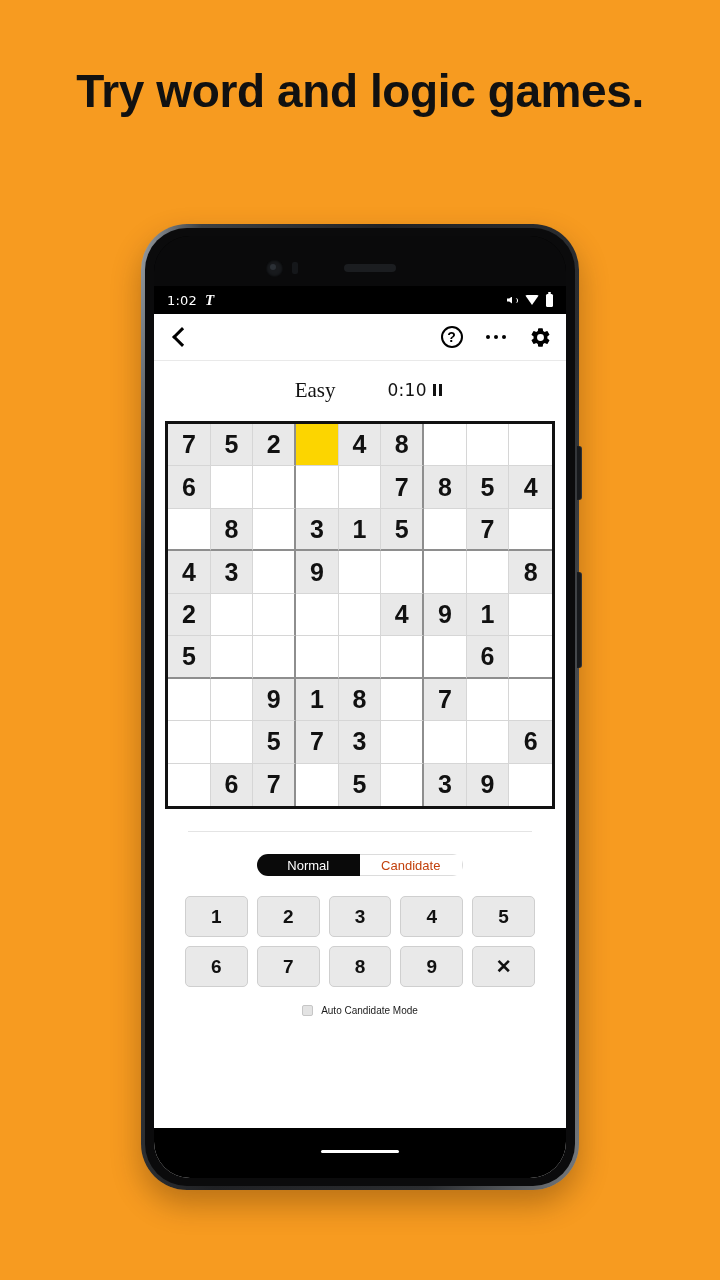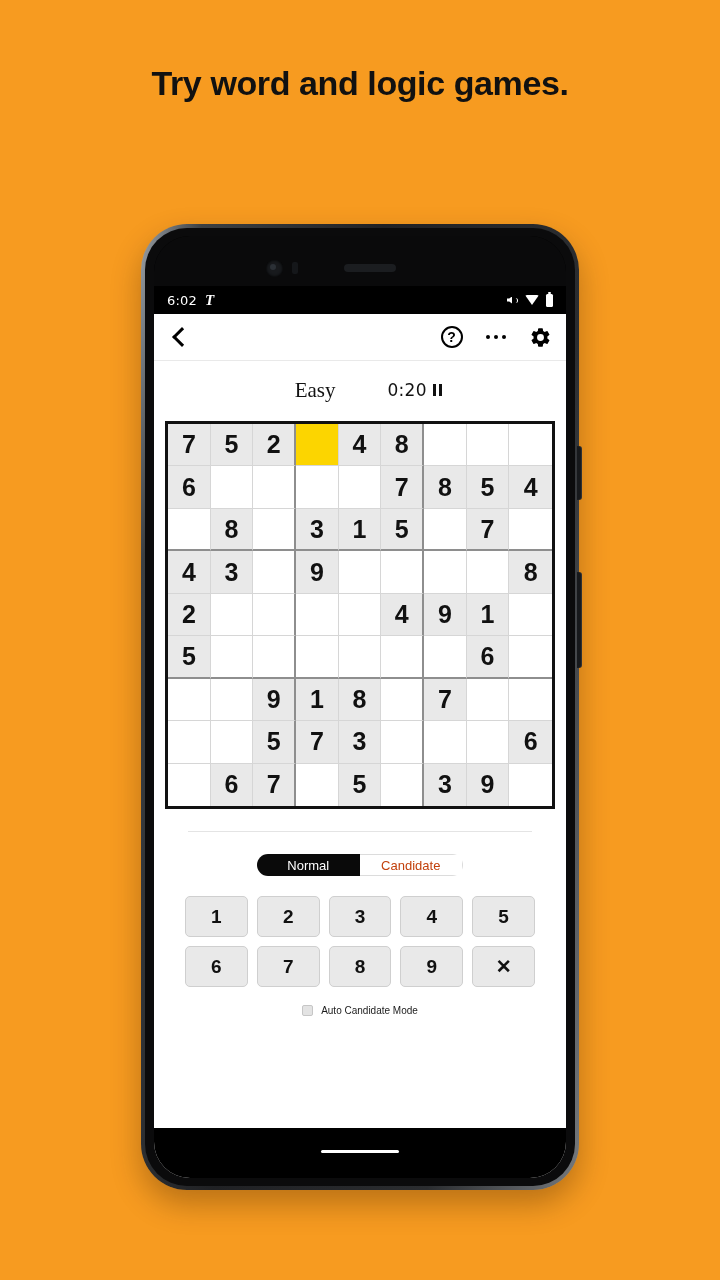--- a/index.html
+++ b/index.html
@@ -9,21 +9,21 @@
     font-family:"Liberation Sans", sans-serif;
     overflow:hidden;
     position:relative;
   }
 
   
   .headline{
     position:absolute;
     top:64px;left:0;width:720px;
     text-align:center;
-    font-size:34px;
+    font-size:46px;
     font-weight:bold;
     color:#111111;
     letter-spacing:-0.4px;
     font-family:"Liberation Sans", sans-serif;
   }
 
   
   .phone{
     position:absolute;
     left:141px;top:224px;
@@ -300,21 +300,21 @@
   <div class="phone-inner">
     <div class="phone-screen">
 
       <div class="sensor-area">
         <div class="camera"></div>
         <div class="sensor-dot"></div>
         <div class="speaker"></div>
       </div>
 
       <div class="statusbar">
-        <span class="status-time">6:02</span>
+        <span class="status-time">1:02</span>
         <span class="nyt-mark">T</span>
         <span class="status-right">
           <span class="ic-vibrate">
               <i class="spk"></i>
               <i class="wv"></i>
             </span>
           <span class="ic-wifi"></span>
           <span class="ic-batt"></span>
         </span>
       </div>
@@ -334,21 +334,21 @@
               <svg width="23" height="23" viewBox="0 0 24 24" aria-hidden="true">
                 <path fill="#000" d="M19.14 12.94a7.07 7.07 0 0 0 .06-.94 7.07 7.07 0 0 0-.06-.94l2.03-1.58a.5.5 0 0 0 .12-.62l-1.92-3.32a.5.5 0 0 0-.6-.22l-2.39.96a7.1 7.1 0 0 0-1.62-.94l-.36-2.54a.5.5 0 0 0-.5-.42h-3.84a.5.5 0 0 0-.5.42l-.36 2.54c-.59.24-1.13.56-1.62.94l-2.39-.96a.5.5 0 0 0-.6.22L2.67 8.86a.5.5 0 0 0 .12.62l2.03 1.58c-.04.31-.06.63-.06.94s.02.63.06.94l-2.03 1.58a.5.5 0 0 0-.12.62l1.92 3.32c.12.22.38.3.6.22l2.39-.96c.49.38 1.03.7 1.62.94l.36 2.54c.04.24.25.42.5.42h3.84c.25 0 .46-.18.5-.42l.36-2.54c.59-.24 1.13-.56 1.62-.94l2.39.96c.22.08.48 0 .6-.22l1.92-3.32a.5.5 0 0 0-.12-.62l-2.03-1.58zM12 15.6A3.6 3.6 0 1 1 12 8.4a3.6 3.6 0 0 1 0 7.2z"></path>
               </svg>
             </span>
           </span>
         </div>
 
         <div class="meta-row">
           <span class="difficulty">Easy</span>
           <span class="timer-wrap">
-            <span class="timer">0:20</span>
+            <span class="timer">0:10</span>
             <span class="ic-pause">
                 <i></i>
                 <i></i>
               </span>
           </span>
         </div>
 
         <div class="board-wrap">
           <div class="board" id="board">
               <div class="cell given">7</div>

